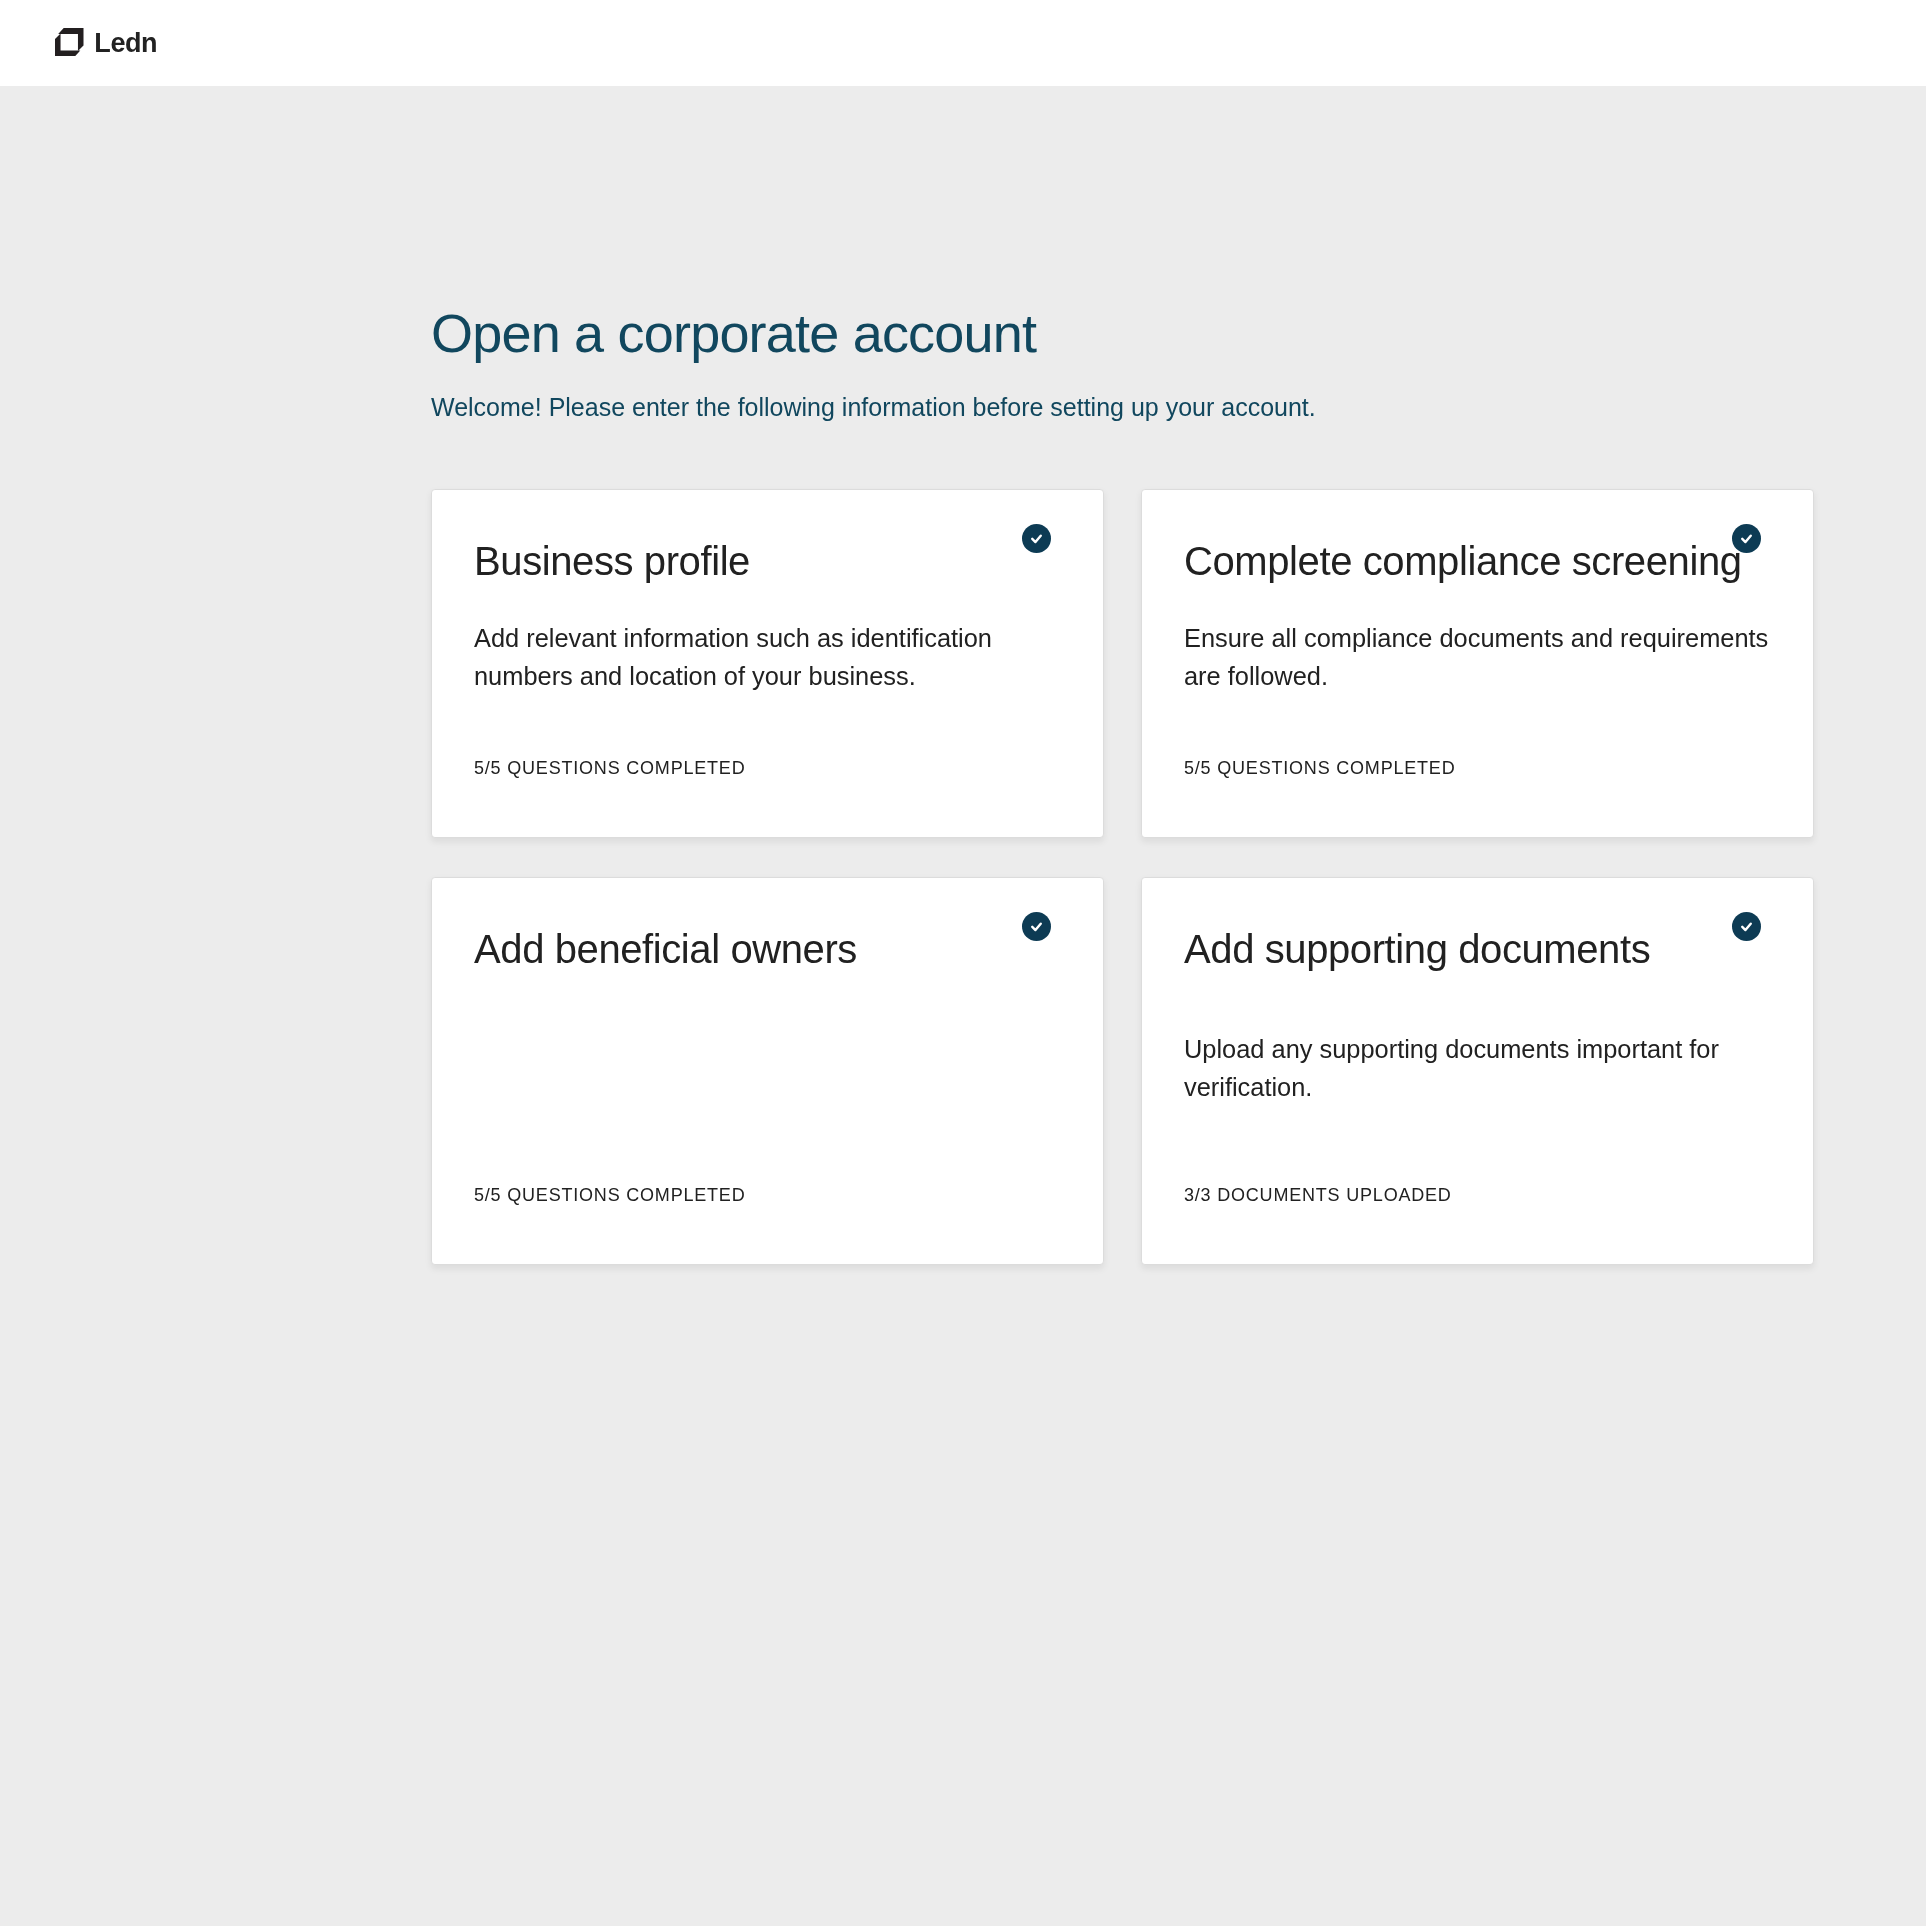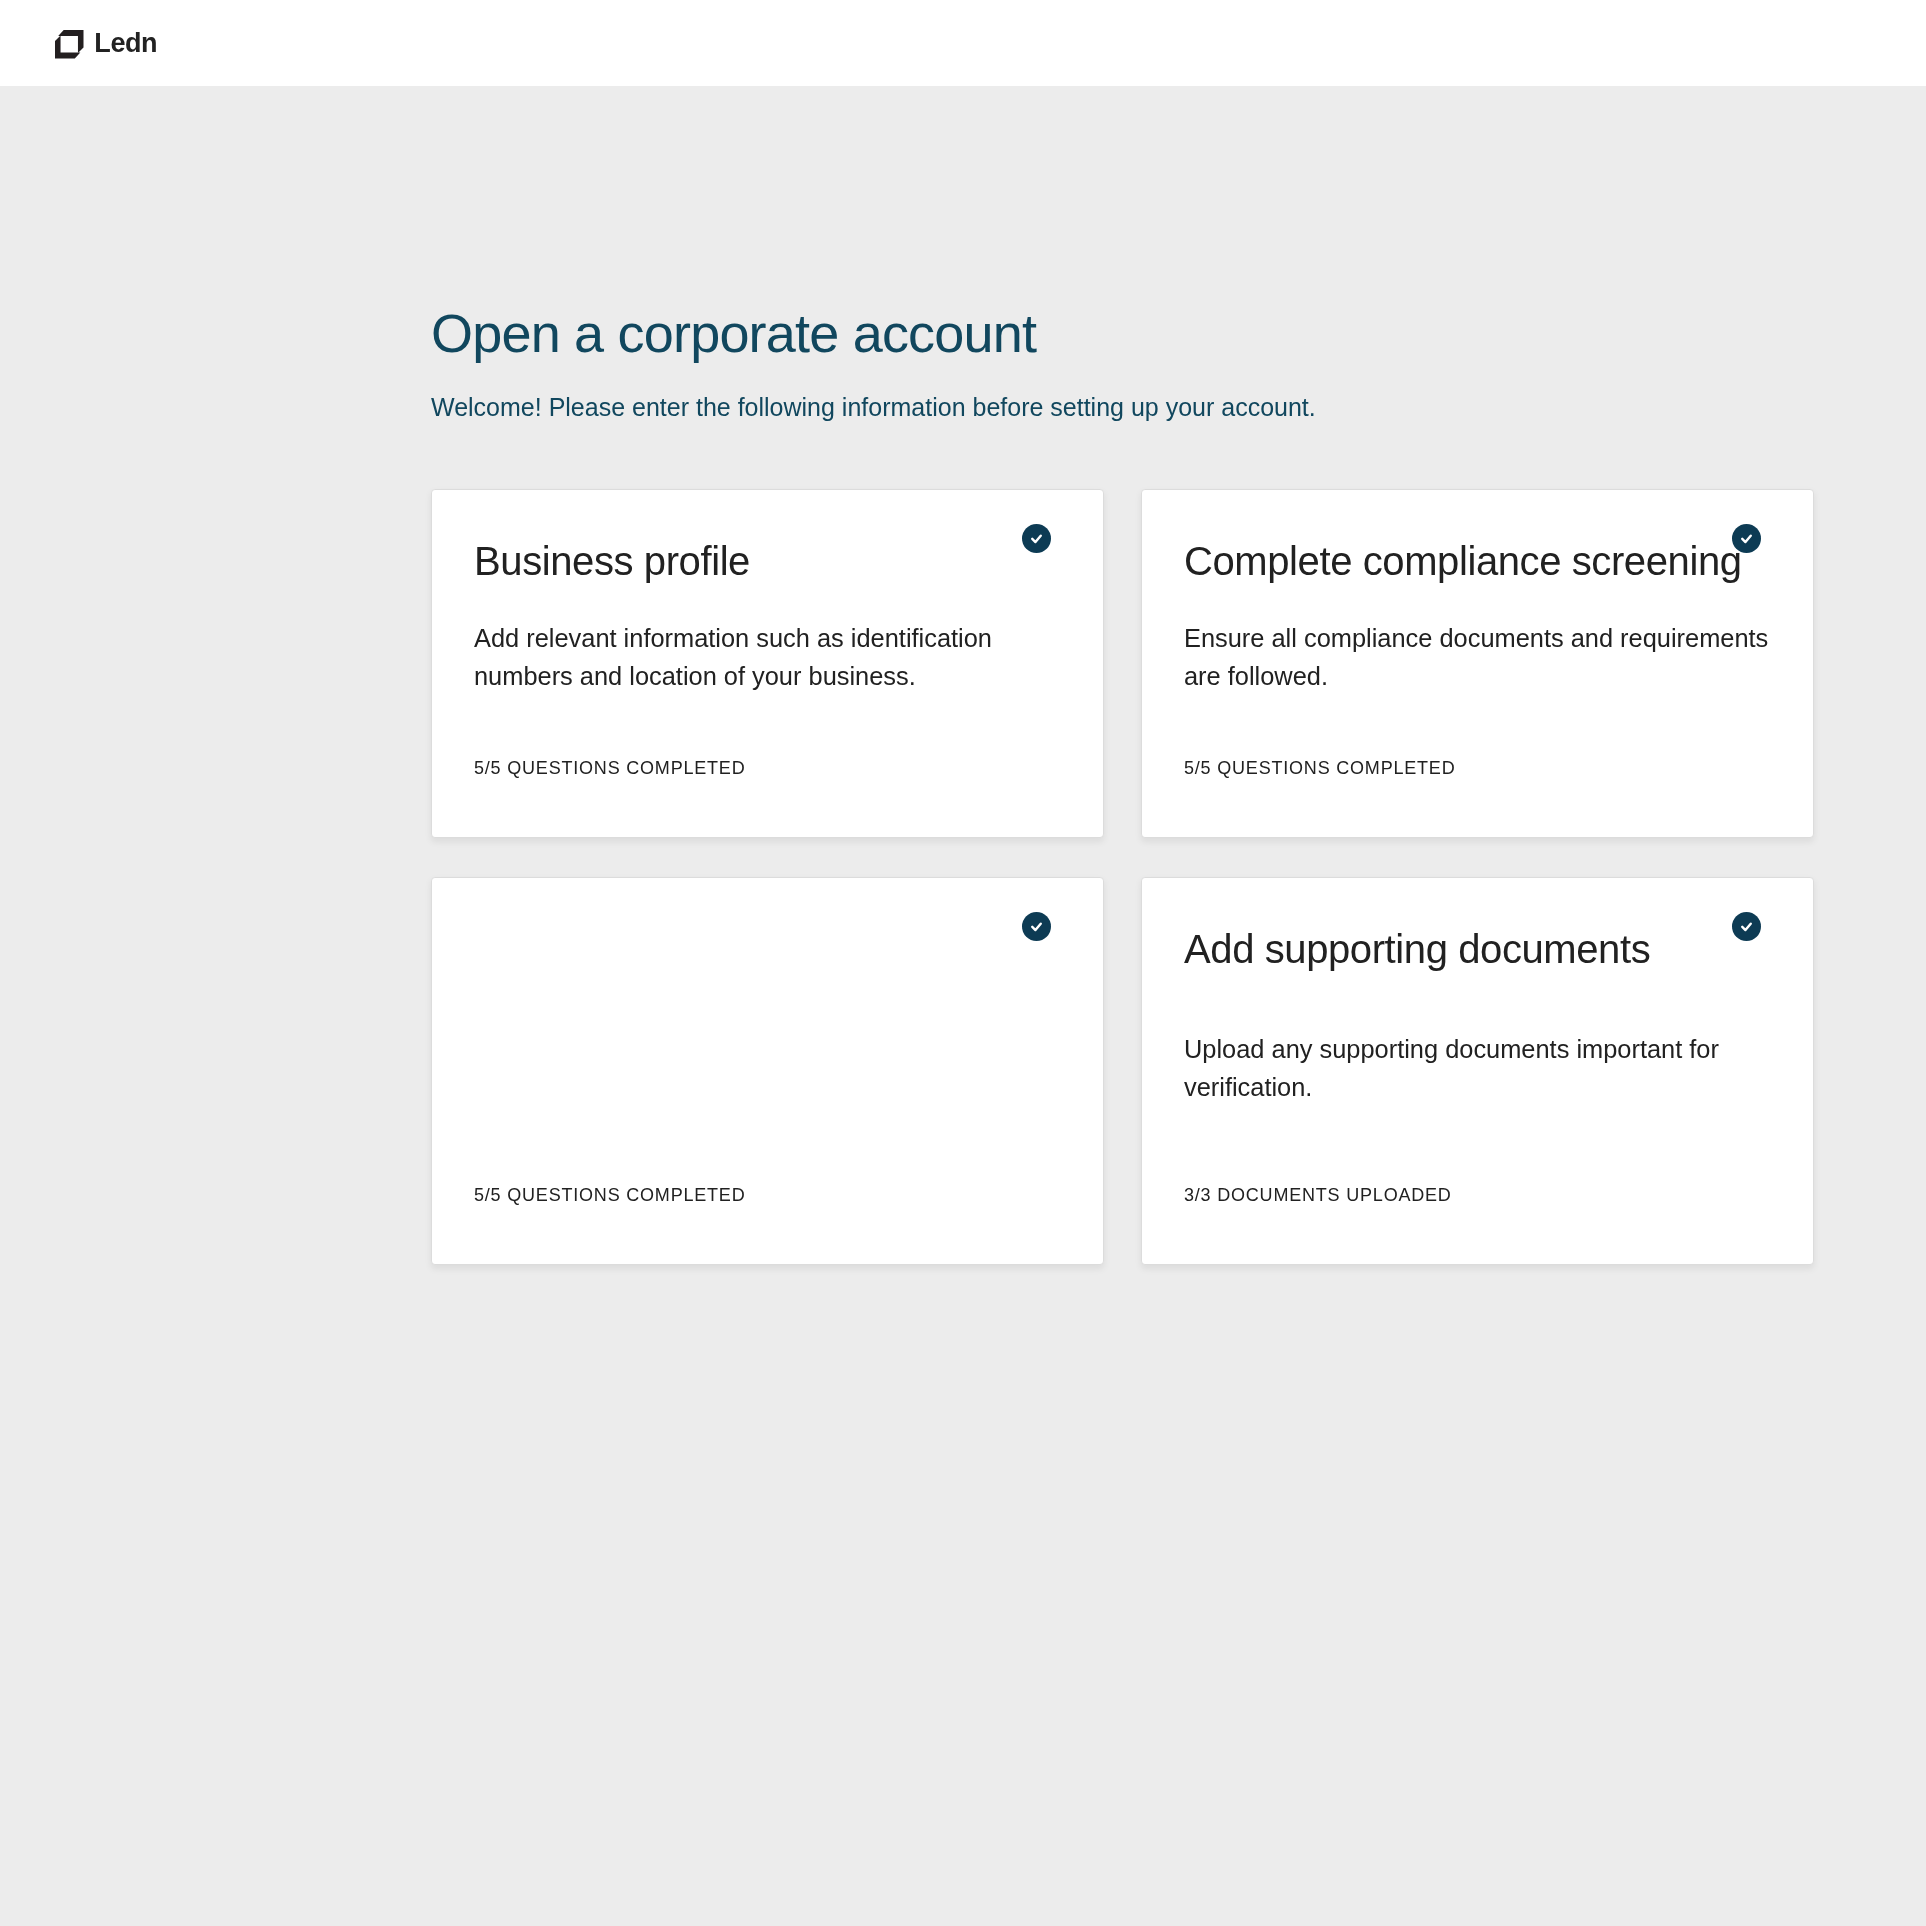--- a/index.html
+++ b/index.html
@@ -12,21 +12,21 @@
   
   .header {
     height: 86px;
     background: #ffffff;
     display: flex;
     align-items: center;
     padding: 0 50px 0 55px;
   }
   .logo {
     display: flex;
-    align-items: flex-end;
+    align-items: flex-start;
     gap: 10.8px;
     cursor: pointer;
   }
   .logo-mark { width: 28.5px; height: 28.5px; display: block; }
   .brand-name {
     font-size: 27px;
     font-weight: 600;
     color: #222222;
     letter-spacing: -0.4px;
   }
@@ -146,20 +146,21 @@
       <p class="card-desc">Ensure all compliance documents and requirements are followed.</p>
       <div class="card-status">5/5 QUESTIONS COMPLETED</div>
     </div>
 
     <div class="card row-2">
       <span class="check-badge" style="background: rgb(13, 59, 84);">
         <svg viewBox="0 0 24 24" aria-hidden="true">
           <path d="M6 12.5 L10.5 17 L18 8" fill="none" stroke="#ffffff" stroke-width="3.4" stroke-linecap="round" stroke-linejoin="round"></path>
         </svg>
       </span>
+      <h2 class="card-title">Add beneficial owners</h2>
       <div class="card-status">5/5 QUESTIONS COMPLETED</div>
     </div>
 
     <div class="card row-2">
       <span class="check-badge" style="background: rgb(13, 59, 84);">
         <svg viewBox="0 0 24 24" aria-hidden="true">
           <path d="M6 12.5 L10.5 17 L18 8" fill="none" stroke="#ffffff" stroke-width="3.4" stroke-linecap="round" stroke-linejoin="round"></path>
         </svg>
       </span>
       <h2 class="card-title">Add supporting documents</h2>

